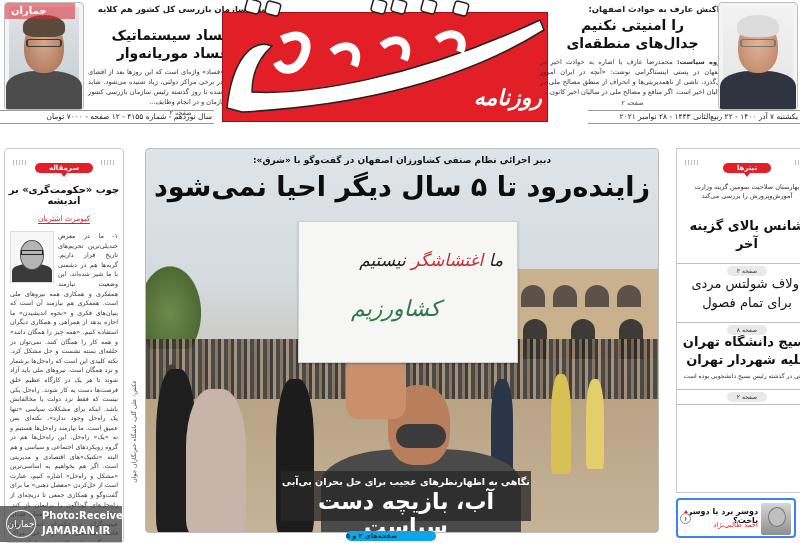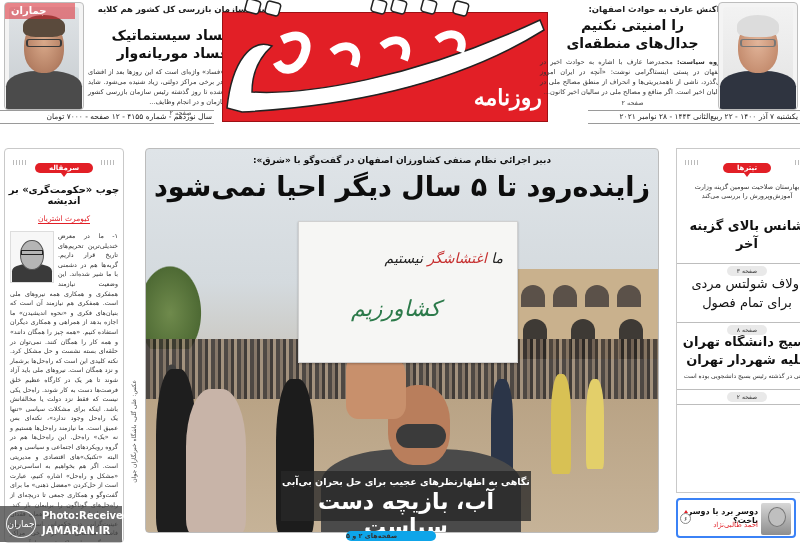--- a/index.html
+++ b/index.html
@@ -62,21 +62,21 @@
   .bridge .arch { position: absolute; bottom: 0; width: 24px; height: 40px; border-radius: 12px 12px 0 0; background: #3e3a35; }
   .bridge .arch.top { bottom: 52px; height: 22px; background: #5b5149; }
   .trees { position: absolute; left: 0; top: 110px; width: 60px; height: 90px; background: radial-gradient(ellipse at 40% 60%, #6f8a4c 0%, #4e6a34 60%, transparent 62%); }
   .crowd { position: absolute; left: 0; top: 190px; width: 514px; height: 60px; background:
       radial-gradient(circle at 5% 50%, #2c2c2c 0 4px, transparent 5px),
       repeating-linear-gradient(90deg, #3a3430 0 4px, #7a6a5a 4px 7px, #2a2522 7px 10px, #9d8a74 10px 13px); opacity: 0.85; }
   .ground { position: absolute; left: 0; top: 250px; width: 514px; height: 135px; background: linear-gradient(180deg,#b9a385 0%,#c6b398 100%); }
   .person { position: absolute; border-radius: 40% 40% 10% 10%; }
 
   .sign { position: absolute; left: 152px; top: 72px; width: 220px; height: 142px; background: #f6f6f4; border: 1px solid #d0d0d0; box-shadow: 0 1px 2px rgba(0,0,0,0.25); }
-  .sign .line1 { position: absolute; top: 28px; right: 14px; font-size: 14px; color: #222; direction: rtl; font-family: "DejaVu Serif", serif; font-style: italic; }
+  .sign .line1 { position: absolute; top: 28px; right: 14px; font-size: 17px; color: #222; direction: rtl; font-family: "DejaVu Serif", serif; font-style: italic; }
   .sign .line1 .red { color: #c62f2f; }
   .sign .line2 { position: absolute; top: 74px; left: 52px; font-size: 22px; color: #2c7a4a; direction: rtl; font-family: "DejaVu Serif", serif; font-style: italic; }
 
   .hand { position: absolute; left: 200px; top: 200px; width: 60px; height: 70px; border-radius: 30% 40% 20% 20%; background: #c8906c; }
   .man-head { position: absolute; left: 242px; top: 236px; width: 62px; height: 80px; border-radius: 45% 45% 40% 40%; background: #b97e5c; }
   .man-mask { position: absolute; left: 250px; top: 275px; width: 50px; height: 24px; border-radius: 12px; background: #3b3b3b; }
   .man-body { position: absolute; left: 175px; top: 300px; width: 200px; height: 85px; border-radius: 40% 40% 0 0; background: #4a4a4a; }
 
   .caption-box { position: absolute; left: 135px; top: 322px; width: 250px; height: 50px; background: rgba(40,40,40,0.78); text-align: center; color: #fff; }
   .caption-box .kicker2 { font-size: 9.5px; font-weight: bold; margin-top: 5px; }
@@ -138,21 +138,21 @@
         <rect x="200" y="0" width="14" height="13" rx="3" transform="rotate(15 207 6)"></rect>
         <rect x="232" y="2" width="14" height="13" rx="3" transform="rotate(15 239 8)"></rect>
       </g>
 
       <path d="M 5 108 C 10 60, 30 38, 50 46 C 40 55, 30 70, 30 92 C 80 95, 190 80, 318 20 L 322 30 C 250 75, 150 105, 20 112 Z" fill="#fff" stroke="#222" stroke-width="1.5"></path>
       <path d="M 60 40 C 80 30, 90 40, 80 60 C 72 72, 60 72, 55 62" fill="none" stroke="#fff" stroke-width="9"></path>
       <path d="M 110 52 C 125 40, 140 48, 132 66" fill="none" stroke="#fff" stroke-width="8"></path>
       <path d="M 160 46 C 175 34, 190 42, 182 60" fill="none" stroke="#fff" stroke-width="8"></path>
       <path d="M 215 40 C 230 28, 245 36, 238 52" fill="none" stroke="#fff" stroke-width="8"></path>
     </svg>
-    <div class="rtl" style="position:absolute; right:6px; top:84px; color:#fff; font-family:'DejaVu Serif',serif; font-size:22px; font-weight:bold;">روزنامه</div>
+    <div class="rtl" style="position:absolute; right:6px; top:84px; color:#fff; font-family:'DejaVu Serif',serif; font-style:italic; font-size:22px; font-weight:bold;">روزنامه</div>
     <div class="rtl" style="position:absolute; left:0; top:0; opacity:0; font-size:1px;">شرق</div>
   </div>
 
   <div class="teaser rtl" style="left:540px;">
     <div class="kicker">واکنش عارف به حوادث اصفهان:</div>
     <div class="headline">
       <div>را امنیتی نکنیم</div>
       <div>جدال‌های منطقه‌ای</div>
     </div>
     <div class="body"><b>گروه سیاست:</b> <span>محمدرضا عارف با اشاره به حوادث اخیر در اصفهان در پستی اینستاگرامی نوشت: «آنچه در ایران امروز می‌گذرد، ناشی از ناهمدیریتی‌ها و انحراف از منطق مصالح ملی در سالیان اخیر است. اگر منافع و مصالح ملی در سالیان اخیر کانون...</span></div>

